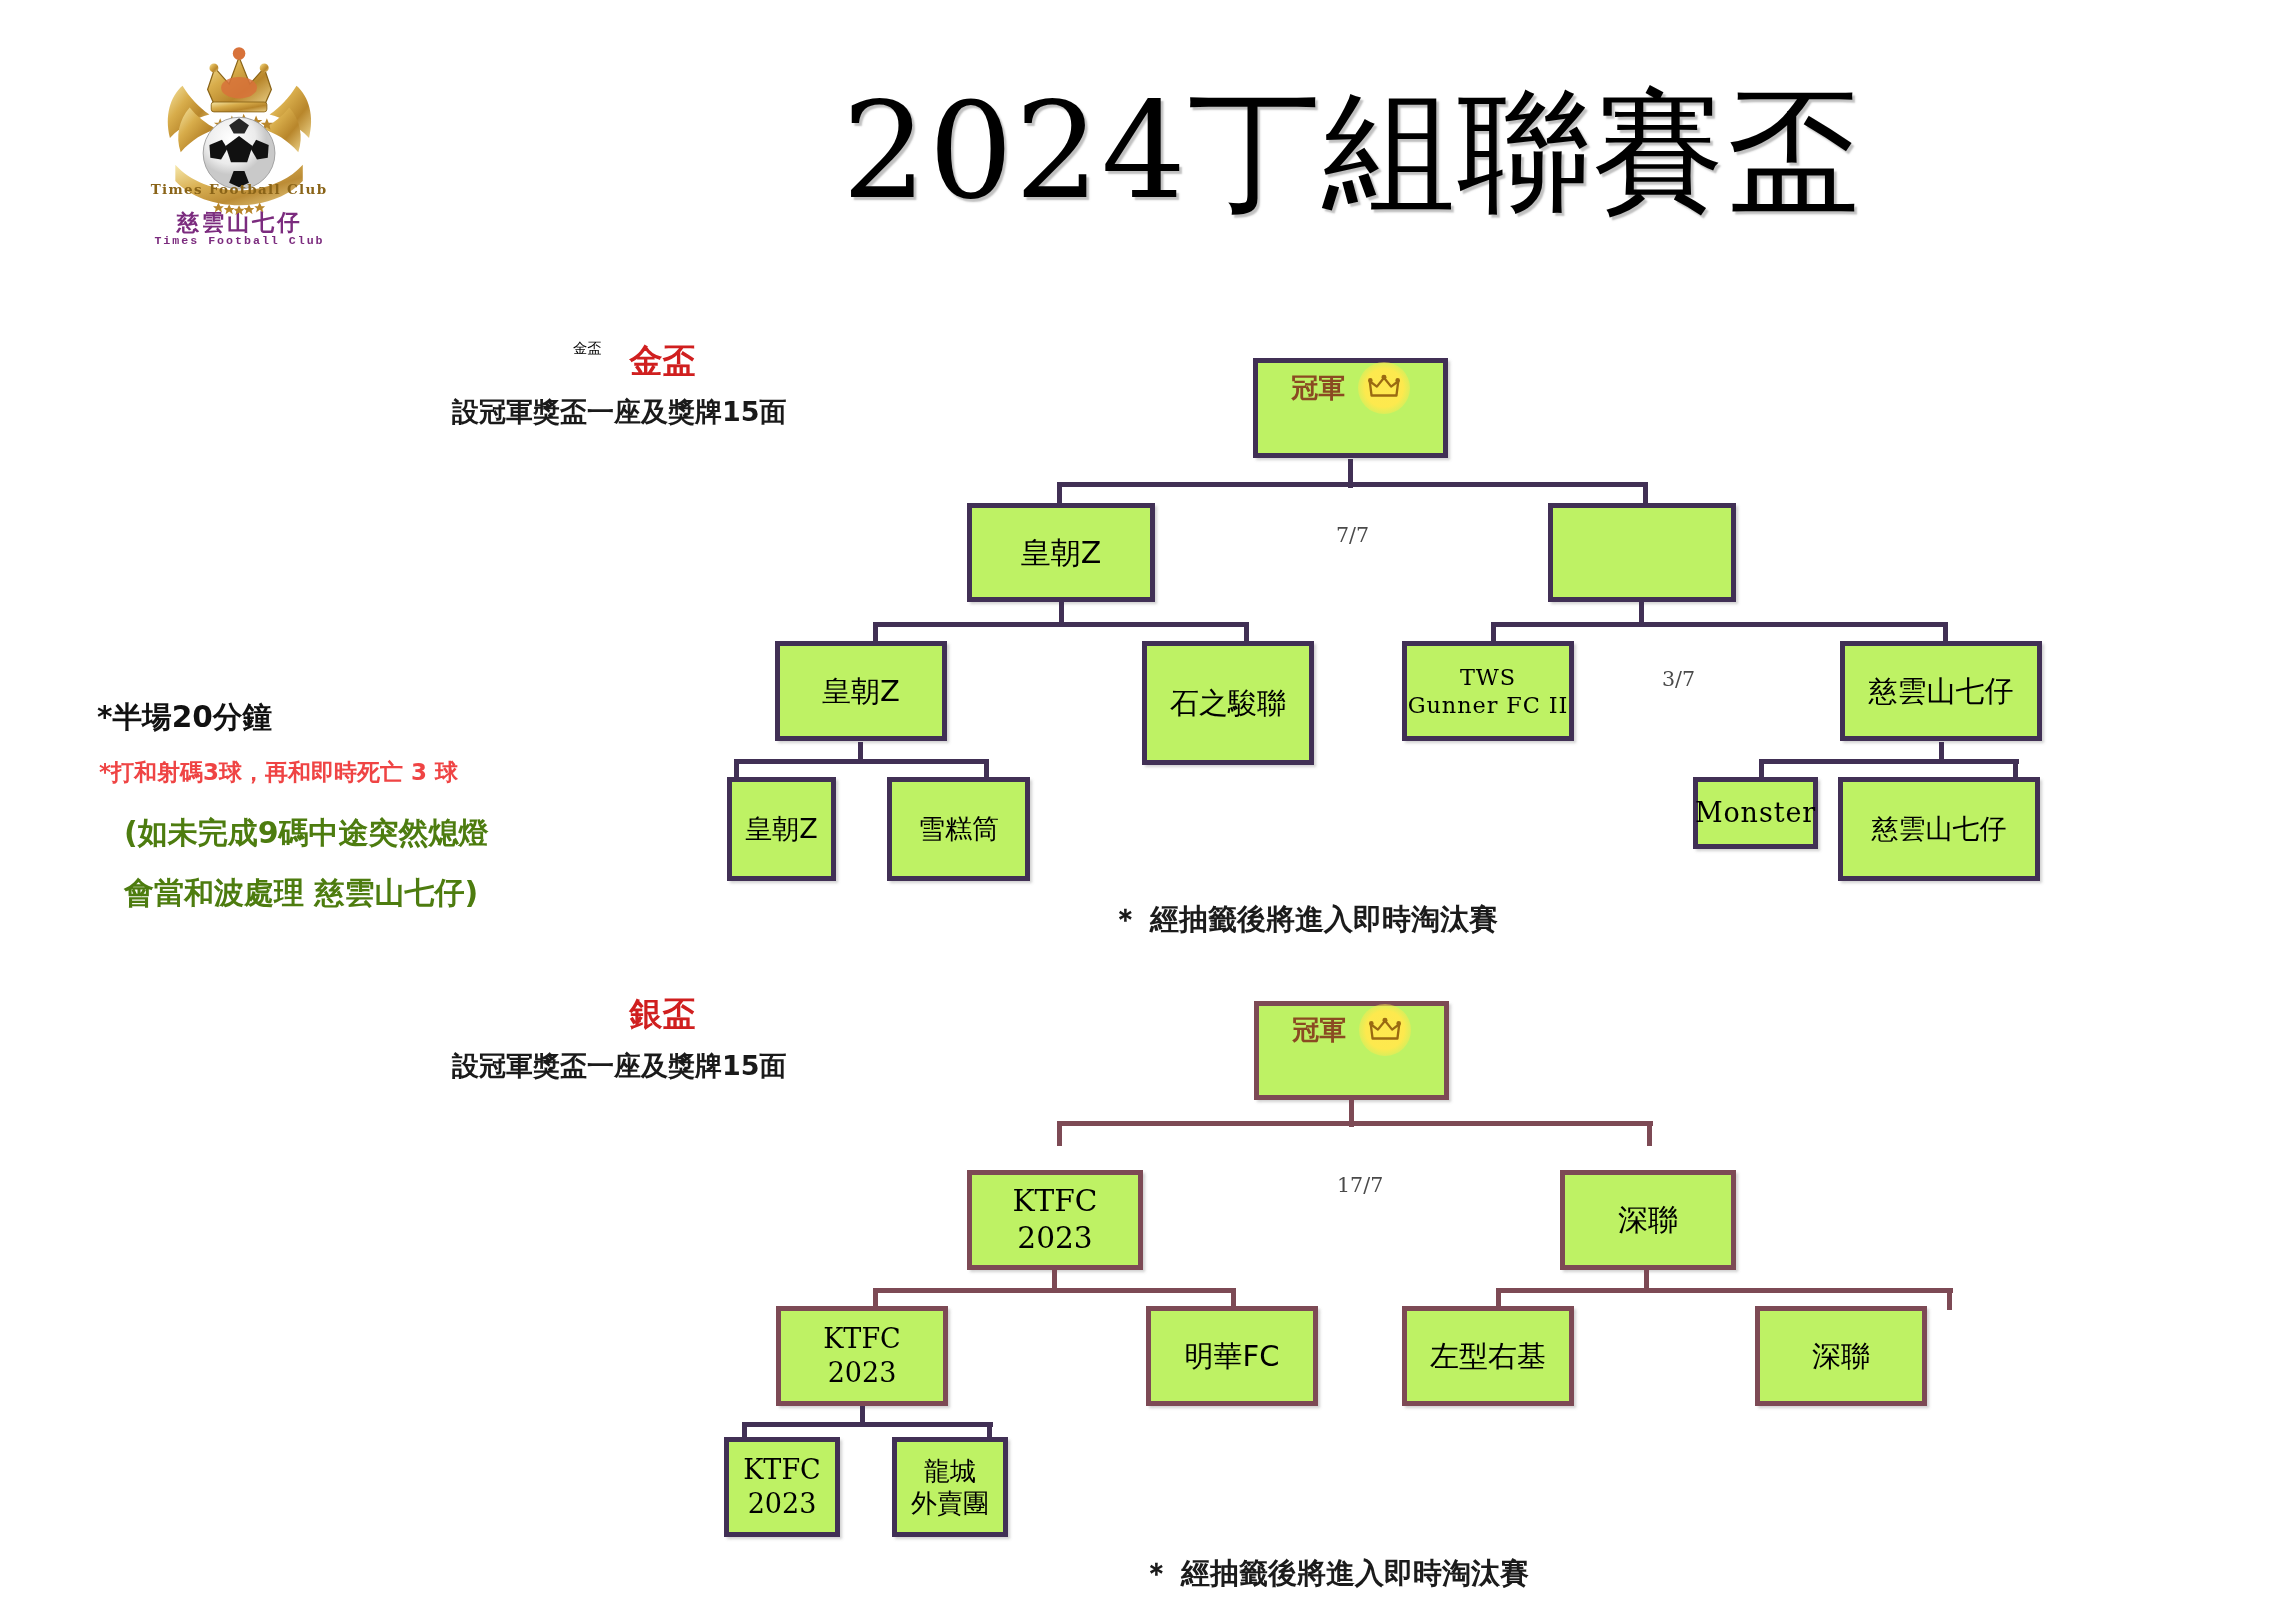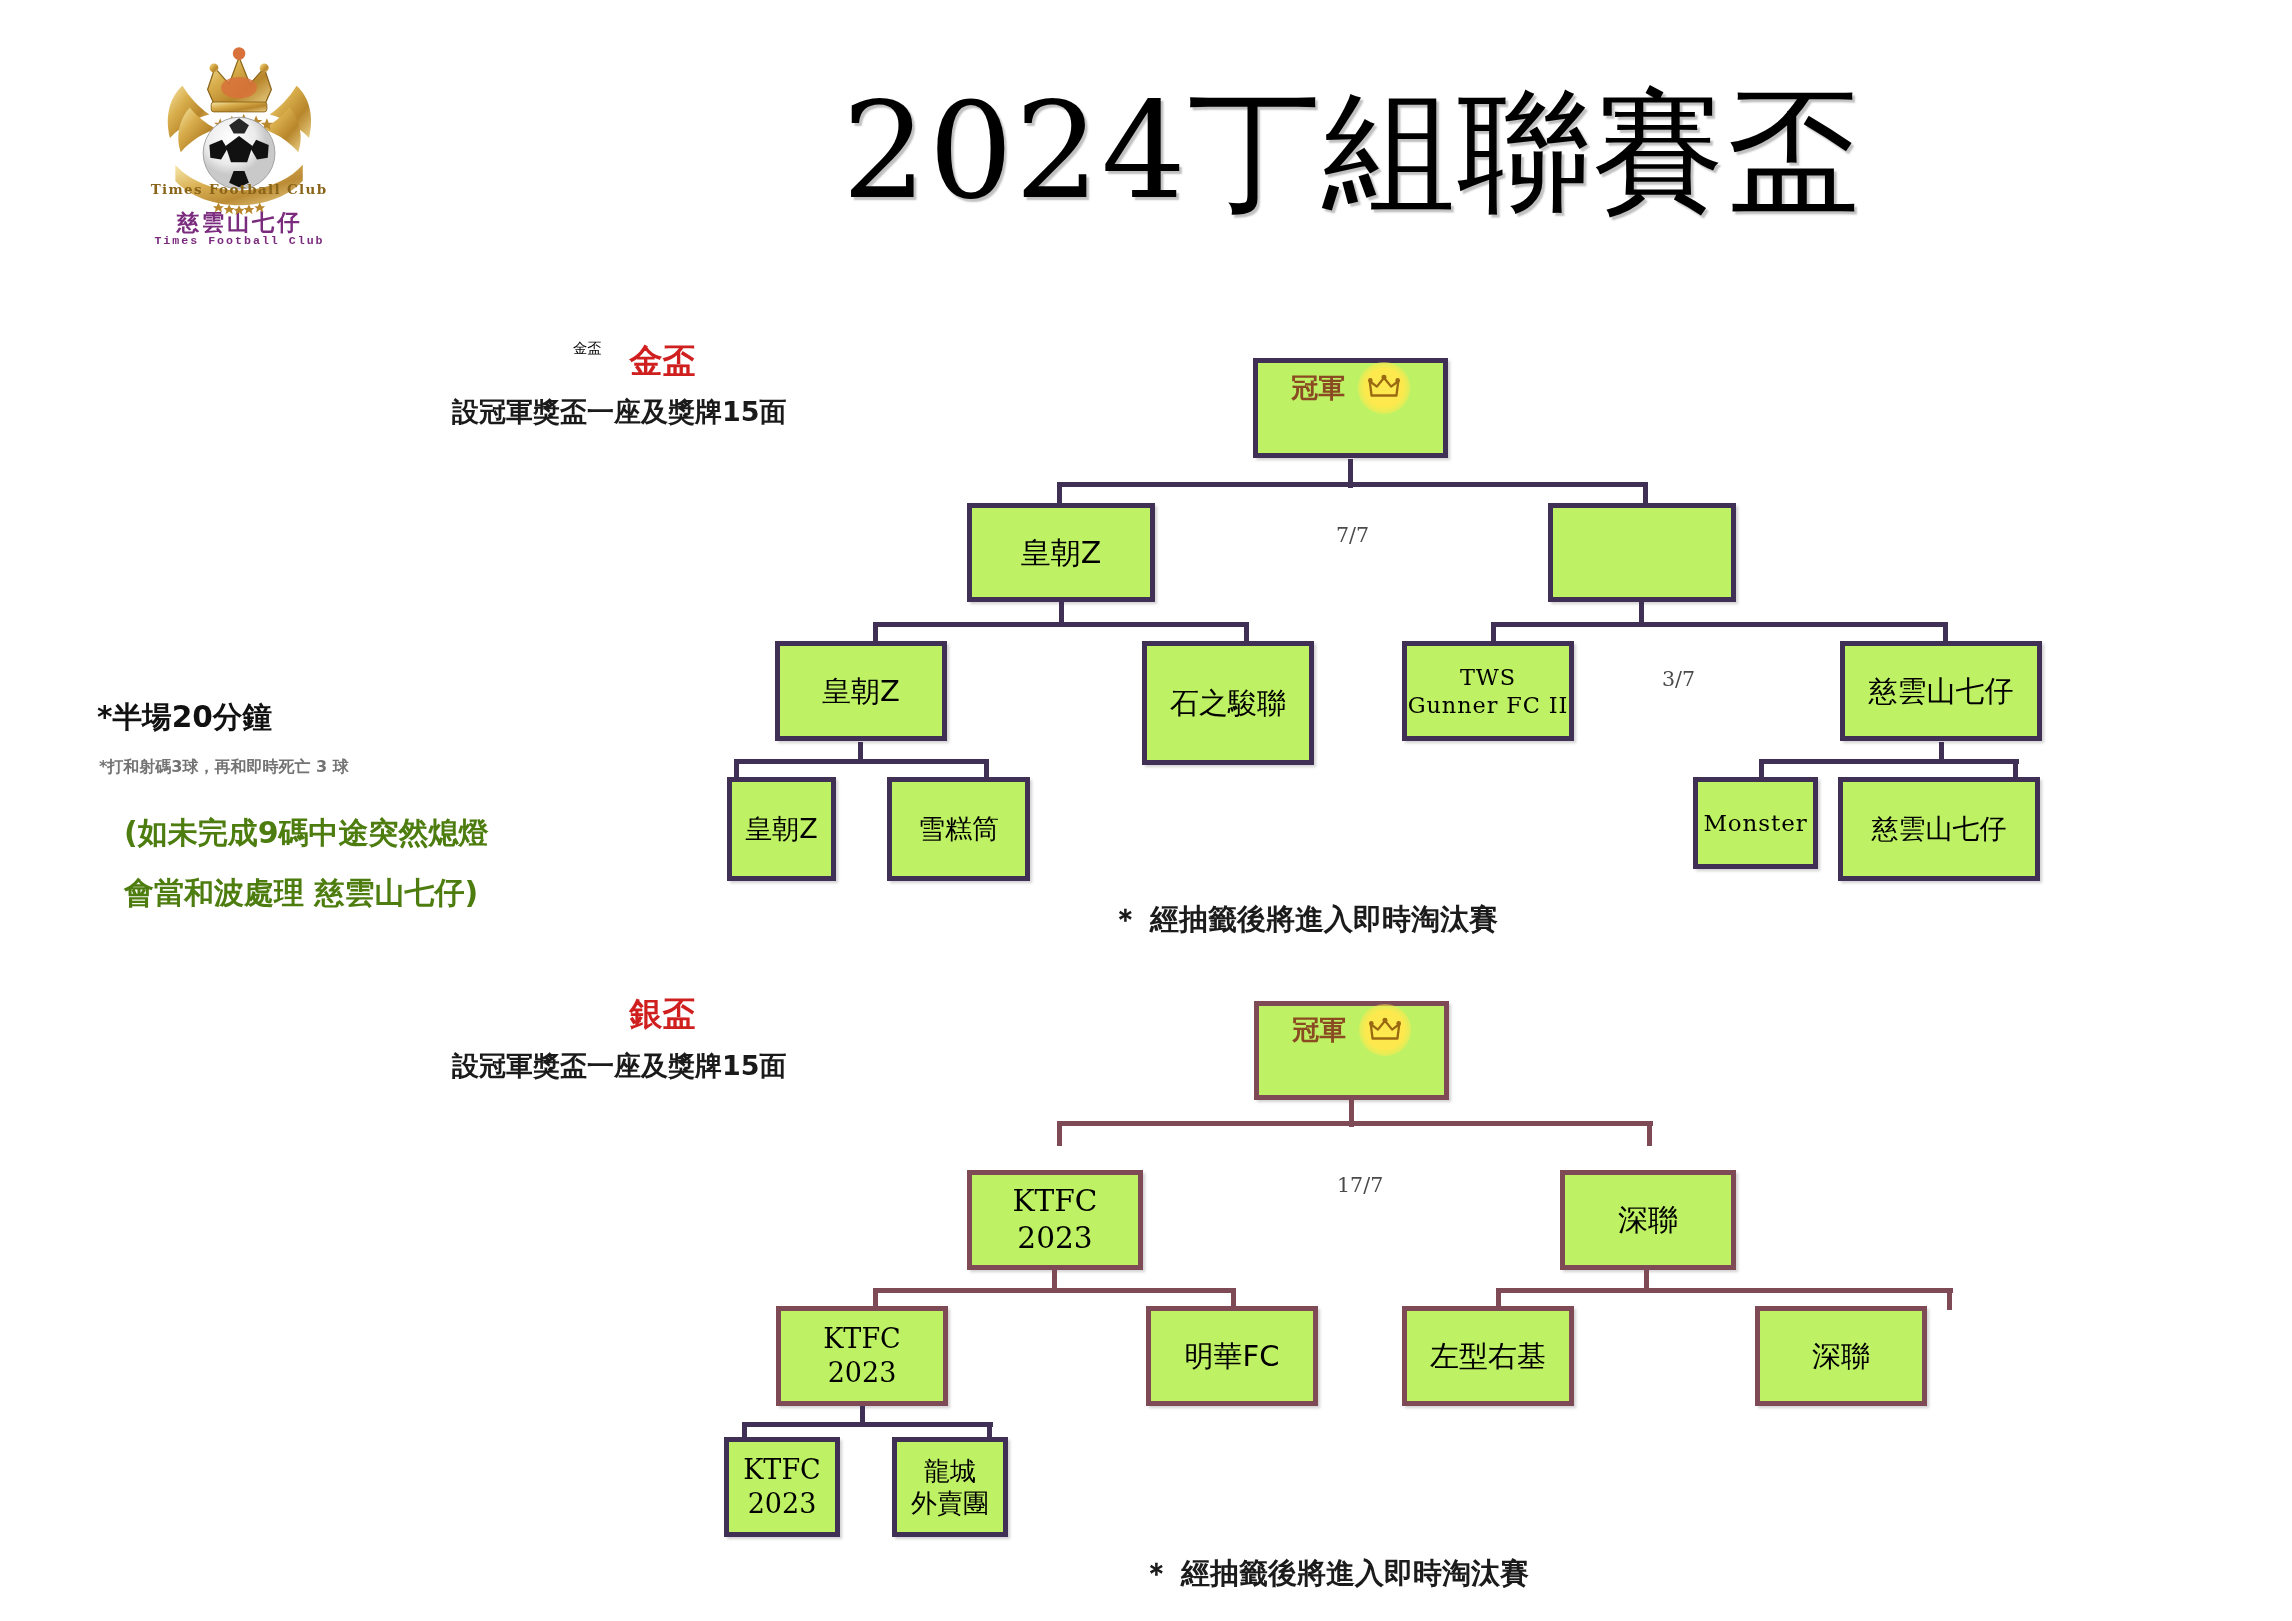--- a/index.html
+++ b/index.html
@@ -46,21 +46,21 @@
     text-align:center;
   }
   .cup-sub{
     font-size:27px;font-weight:bold;color:#1a1a1a;
     font-family:"DejaVu Sans",sans-serif;
     white-space:nowrap;
   }
 
   
   .note-a{font-size:29.6px;font-weight:bold;color:#111;font-family:"DejaVu Sans",sans-serif;white-space:nowrap;}
-  .note-b{font-size:16px;font-weight:bold;color:#737373;font-family:"DejaVu Sans",sans-serif;white-space:nowrap;}
+  .note-b{font-size:23px;font-weight:bold;color:#ef4444;font-family:"DejaVu Sans",sans-serif;white-space:nowrap;}
   .note-c{font-size:30px;font-weight:bold;color:#4d7c0f;font-family:"DejaVu Sans",sans-serif;white-space:nowrap;}
   .footnote{font-size:29px;font-weight:bold;color:#1b1b1b;font-family:"DejaVu Sans",sans-serif;white-space:nowrap;}
 
   
   .bx{
     box-sizing:border-box;
     background:#bef264;
     display:flex;align-items:center;justify-content:center;
     text-align:center;
     line-height:1.25;
@@ -214,21 +214,21 @@
   <div class="abs ln" style="left:734px;top:759px;width:5.4px;height:21.5px;"></div>
   <div class="abs ln" style="left:984px;top:759px;width:5.4px;height:21.5px;"></div>
 
   <div class="abs ln" style="left:1939px;top:742px;width:5.4px;height:21.5px;"></div>
   <div class="abs ln" style="left:1759px;top:759px;width:260px;height:5.4px;"></div>
   <div class="abs ln" style="left:1759px;top:759px;width:5.4px;height:21.5px;"></div>
   <div class="abs ln" style="left:2013px;top:759px;width:5.4px;height:21.5px;"></div>
 
   <div class="abs bx t-sans" style="left:727px;top:777px;width:109px;height:104px;font-size:27px;">皇朝Z</div>
   <div class="abs bx t-sans" style="left:887px;top:777px;width:143px;height:104px;font-size:27px;">雪糕筒</div>
-  <div class="abs bx t-serif" style="left:1693px;top:777px;width:125px;height:92px;font-size:23px;letter-spacing:0.9px;">Monster</div>
+  <div class="abs bx t-serif" style="left:1693px;top:777px;width:125px;height:72px;font-size:27px;letter-spacing:0.9px;">Monster</div>
   <div class="abs bx t-sans" style="left:1838px;top:777px;width:202px;height:104px;font-size:27px;">慈雲山七仔</div>
 
   <div class="abs footnote" style="left:1111px;top:900px;">＊ 經抽籤後將進入即時淘汰賽</div>
 </div>
 
 <div class="abs note-a" style="left:97px;top:697px;">*半場20分鐘</div>
 <div class="abs note-b" style="left:99px;top:757px;">*打和射碼3球，再和即時死亡 3 球</div>
 <div class="abs note-c" style="left:124px;top:813px;">(如未完成9碼中途突然熄燈</div>
 <div class="abs note-c" style="left:124px;top:873px;">會當和波處理 慈雲山七仔)</div>
 

